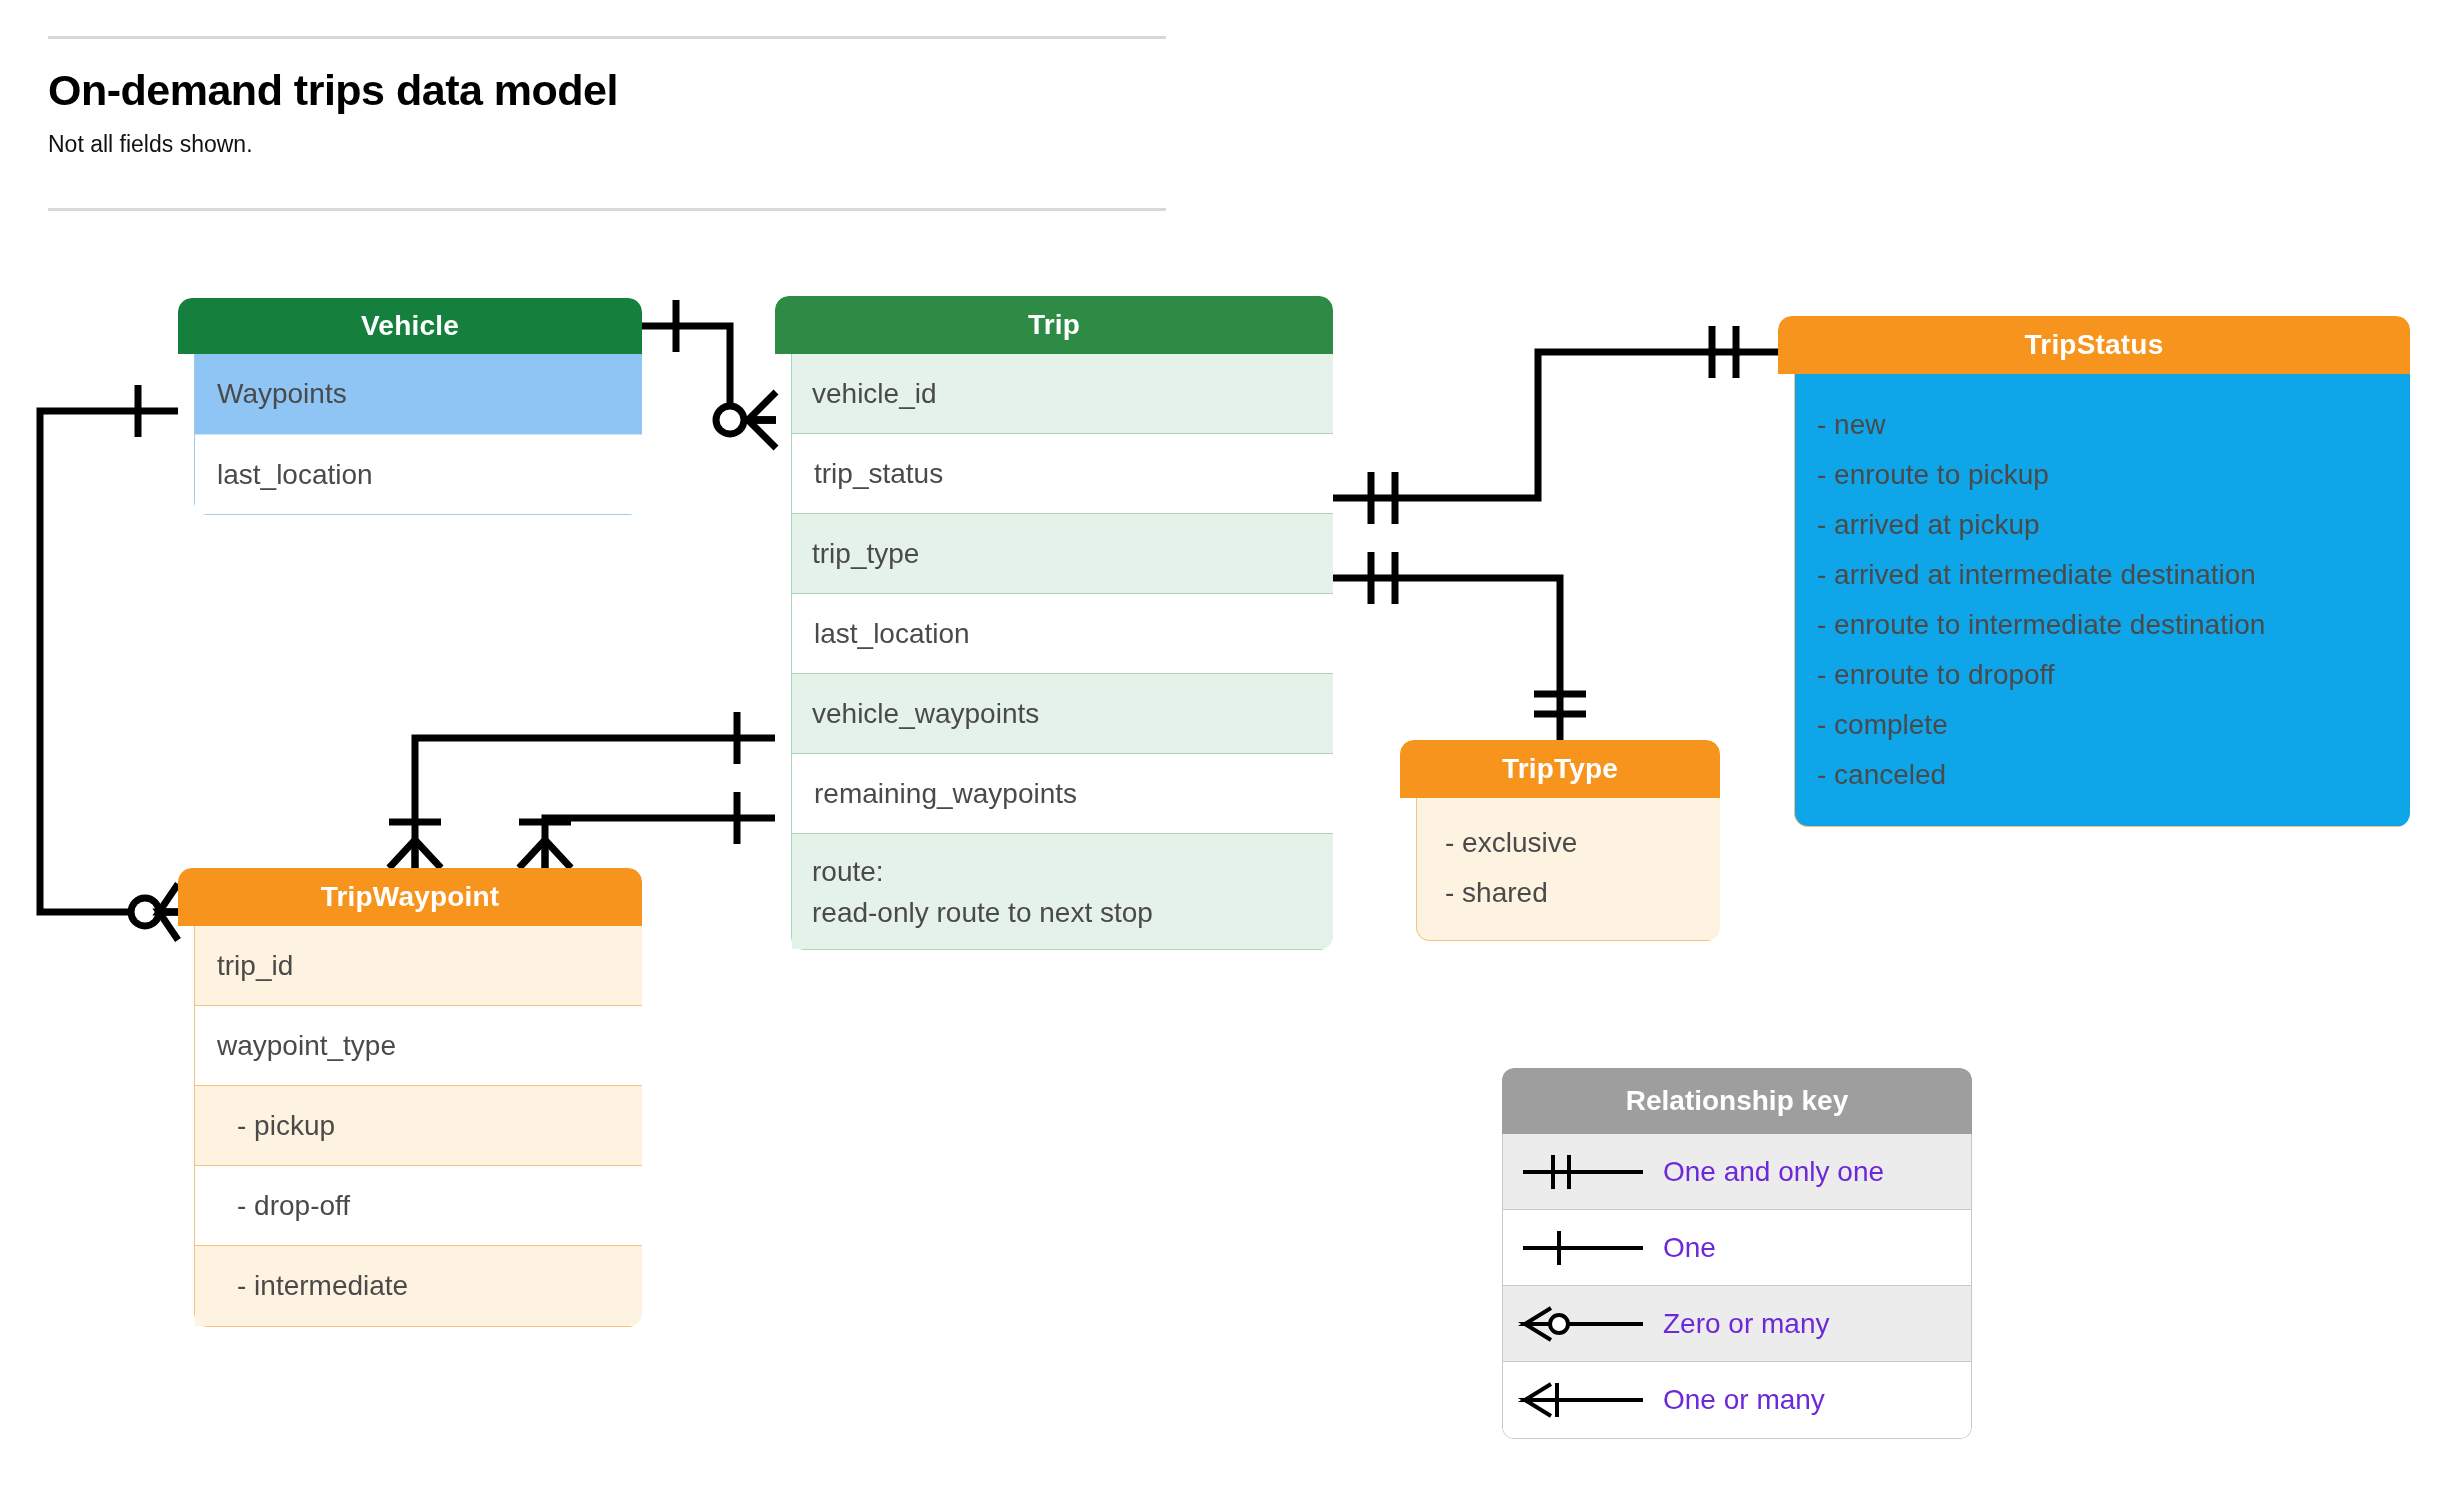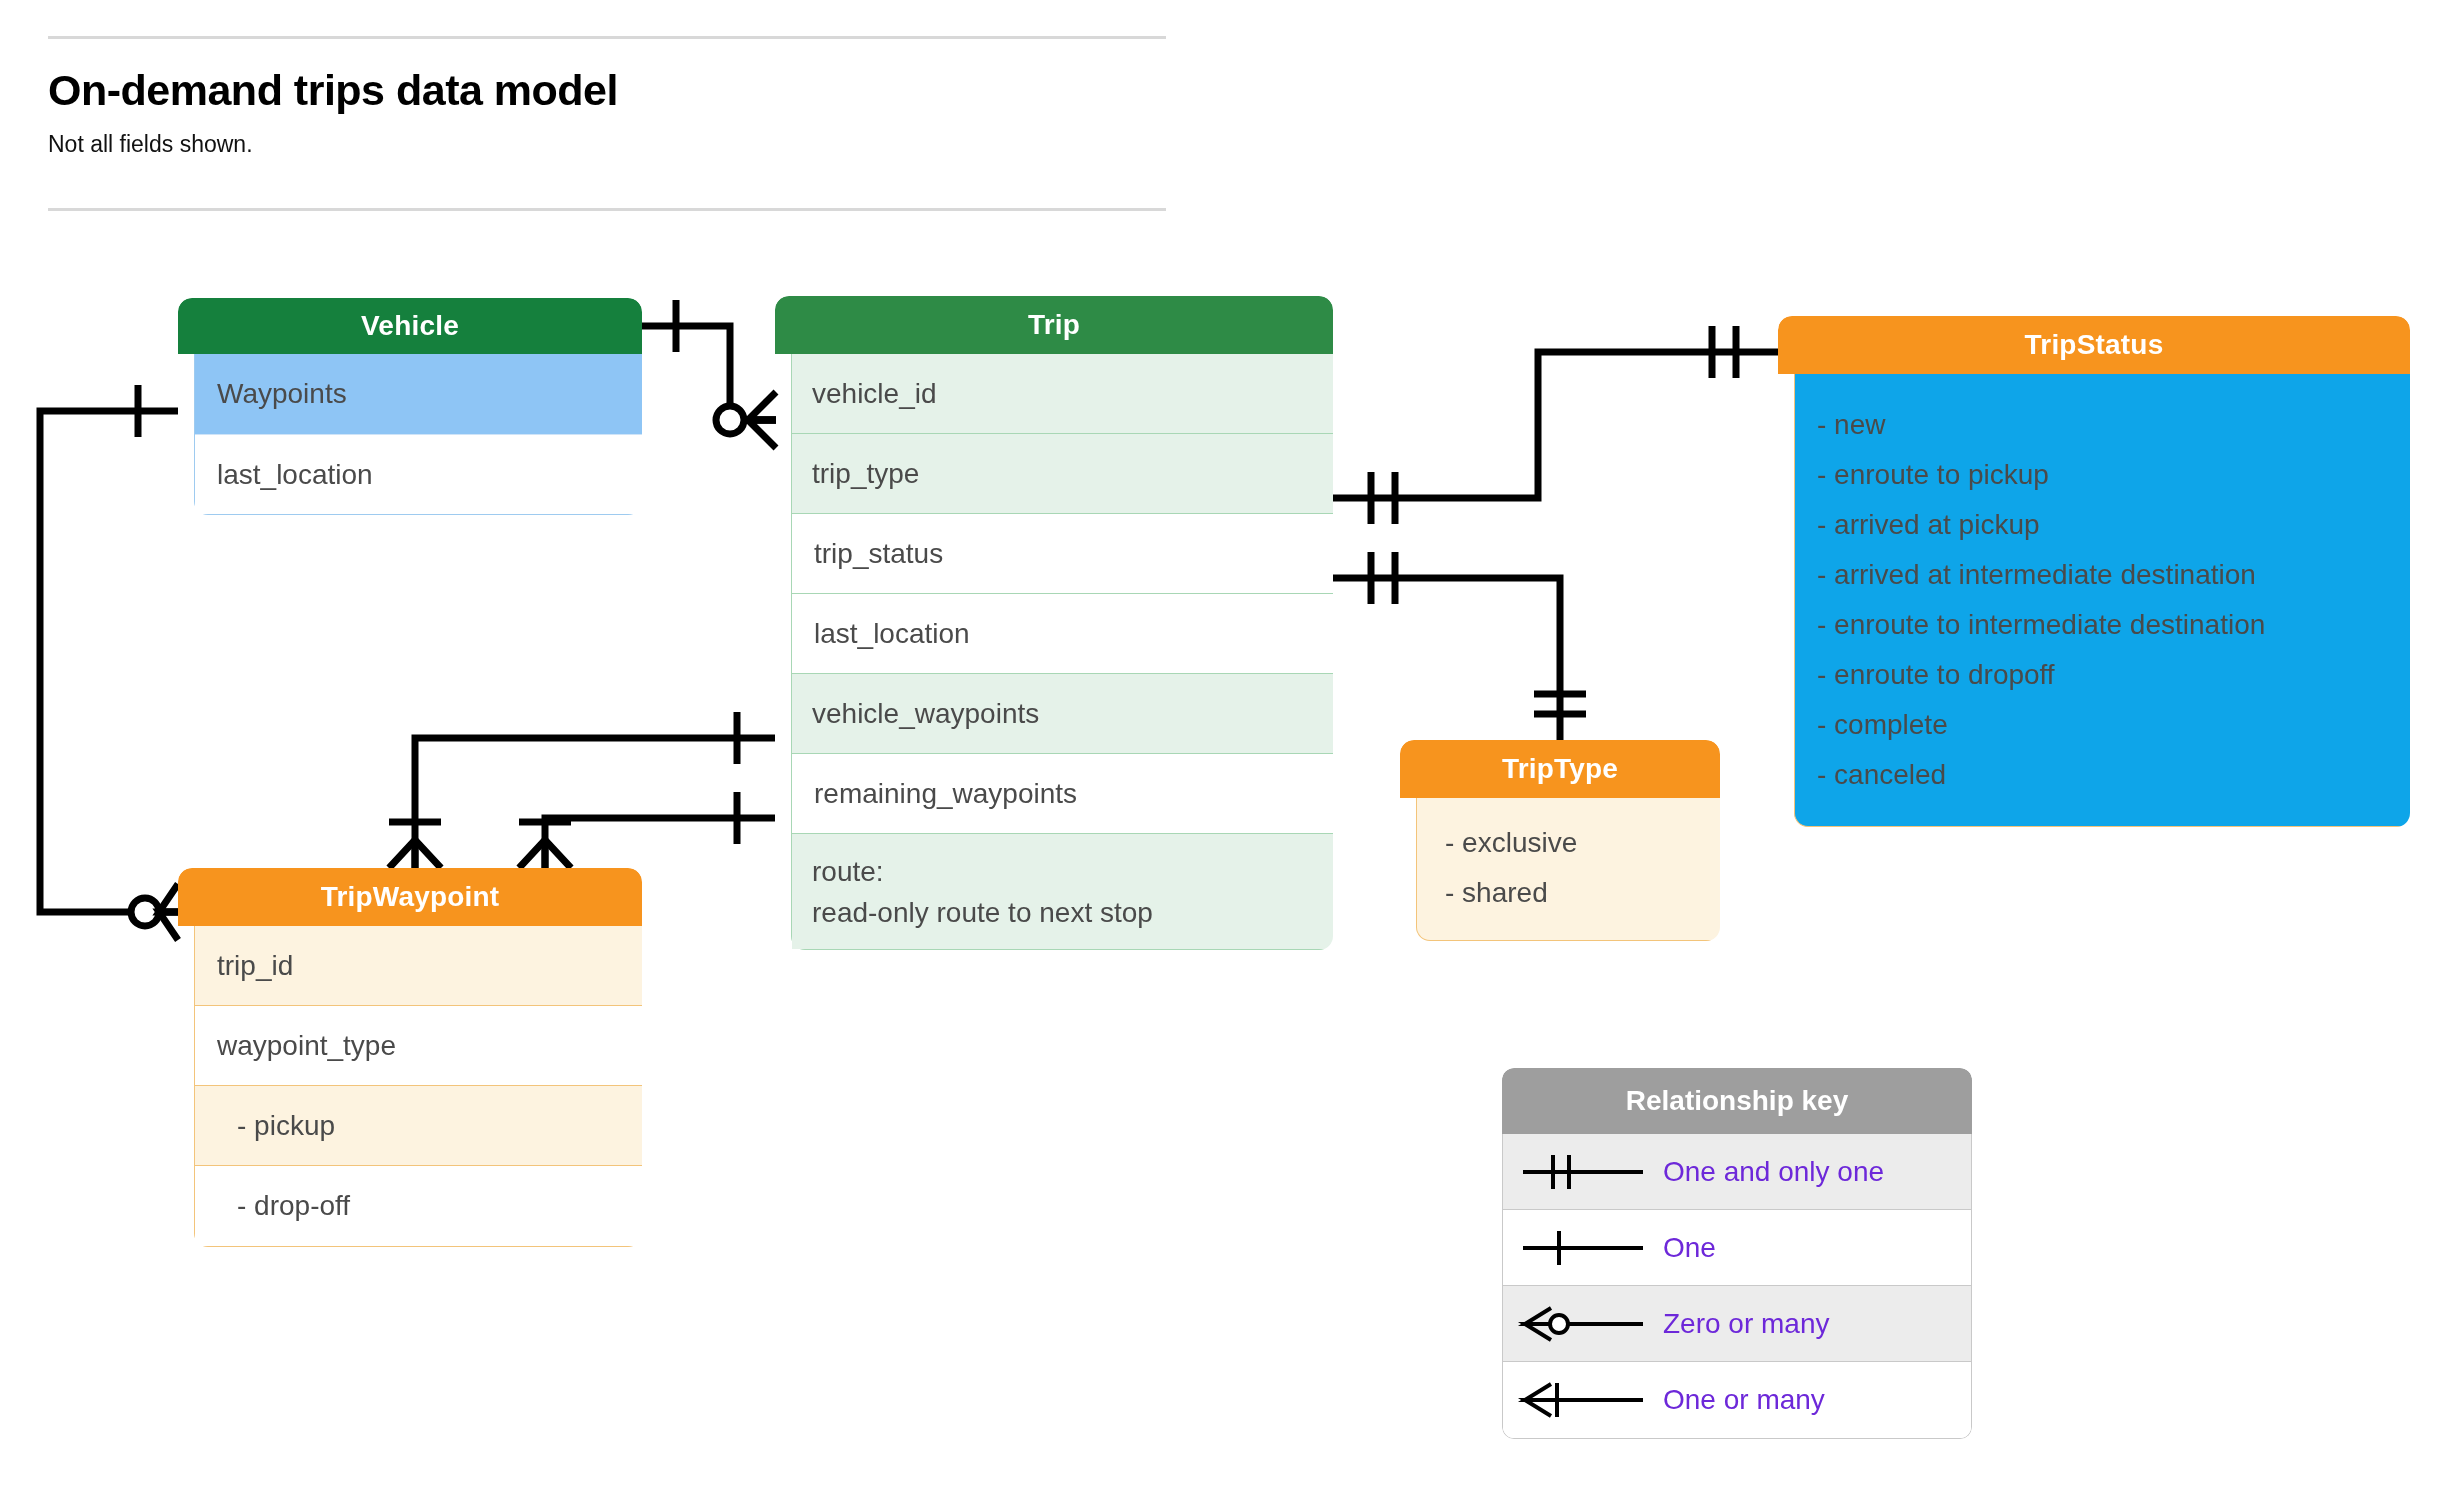--- a/index.html
+++ b/index.html
@@ -277,22 +277,22 @@
     <div class="entity-body">
       <div class="row hl">Waypoints</div>
       <div class="row plain">last_location</div>
     </div>
   </div>
 
   <div class="entity" id="ent-trip">
     <div class="entity-head">Trip</div>
     <div class="entity-body">
       <div class="row odd">vehicle_id</div>
+      <div class="row even">trip_status</div>
       <div class="row odd">trip_type</div>
-      <div class="row even">trip_status</div>
       <div class="row even">last_location</div>
       <div class="row odd">vehicle_waypoints</div>
       <div class="row even">remaining_waypoints</div>
       <div class="row odd tall">
         <div>route:</div>
         <div>read-only route to next stop</div>
       </div>
     </div>
   </div>
 
@@ -318,20 +318,21 @@
     </div>
   </div>
 
   <div class="entity" id="ent-tripwaypoint">
     <div class="entity-head">TripWaypoint</div>
     <div class="entity-body">
       <div class="row odd">trip_id</div>
       <div class="row even">waypoint_type</div>
       <div class="row odd indent">-  pickup</div>
       <div class="row even indent">-  drop-off</div>
+      <div class="row odd indent">-  intermediate</div>
     </div>
   </div>
 
   <div id="legend">
     <div class="legend-head">Relationship key</div>
     <div class="legend-body">
 
       <div class="legend-row shade">
         <span class="legend-sym">
           <svg width="140" height="50" viewBox="0 0 140 50">

